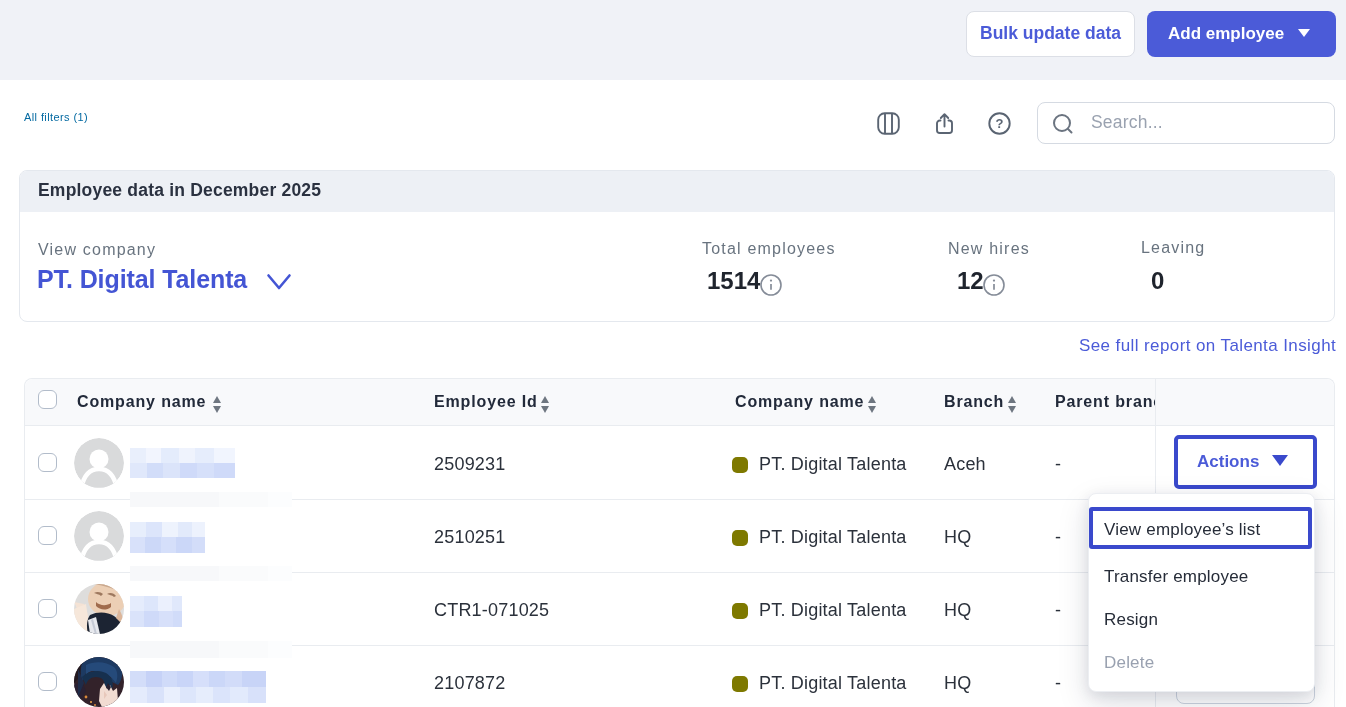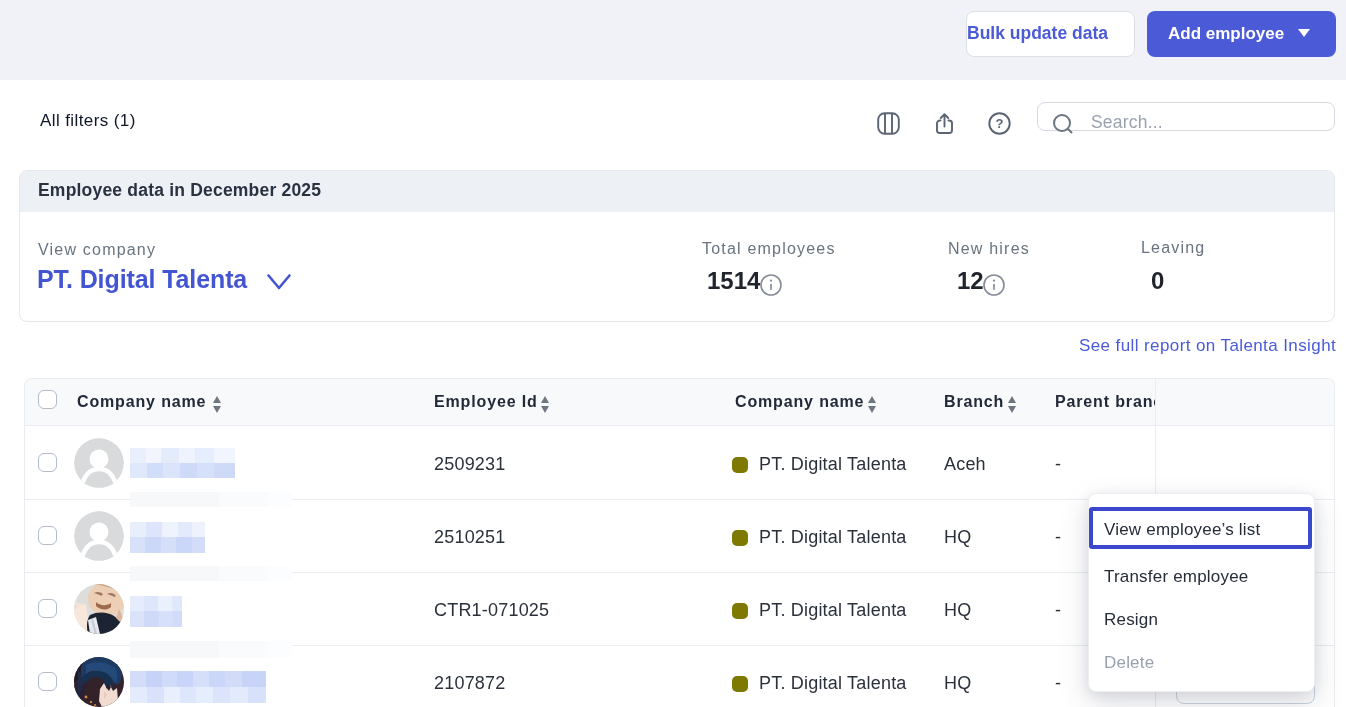--- a/index.html
+++ b/index.html
@@ -5,30 +5,30 @@
 * { margin:0; padding:0; box-sizing:border-box; }
 html,body { width:1346px; height:707px; overflow:hidden; background:#fff;
   font-family:"Liberation Sans", sans-serif; }
 #page { position:relative; width:1346px; height:707px; background:#fff; overflow:hidden; }
 .abs { position:absolute; line-height:1; white-space:pre; }
 
 
 #topbar { left:0; top:0; width:1346px; height:80px; background:#f0f2f7; }
 #title { left:18px; top:17px; font-size:28px; font-weight:700; color:#20242c; letter-spacing:0.5px; }
 #btn-bulk { left:966px; top:11px; width:169px; height:46px; background:#fff; border:1px solid #dcdfe6;
-  border-radius:8px; color:#4b5bd8; font-size:17.5px; font-weight:700; line-height:43px; }
+  border-radius:8px; color:#4b5bd8; font-size:17.5px; font-weight:700; text-align:center; line-height:43px; }
 #btn-add { left:1147px; top:11px; width:189px; height:46px; background:#4b5bd8; border-radius:8px;
   color:#fff; font-size:17px; font-weight:700; line-height:45px; padding-left:21px; }
 #btn-add .caret { display:inline-block; margin-left:14px; width:0; height:0;
   border-left:6.5px solid transparent; border-right:6.5px solid transparent; border-top:8px solid #fff;
   vertical-align:middle; margin-top:-4px; }
 
 
-#allfilters { left:40px; top:112px; font-size:17px; color:#0f172a; letter-spacing:0.4px; }
-#search { left:1037px; top:102px; width:298px; height:29px; border:1px solid #d5dae2; border-radius:8px; background:#fff; }
+#allfilters { left:24px; top:112px; font-size:11px; color:#0369a1; letter-spacing:0.4px; }
+#search { left:1037px; top:102px; width:298px; height:42px; border:1px solid #d5dae2; border-radius:8px; background:#fff; }
 #search .ph { position:absolute; left:53px; top:11px; font-size:17.5px; color:#9aa2b0; letter-spacing:0.2px; }
 
 
 #card { left:19px; top:170px; width:1316px; height:152px; border:1px solid #e4e8ee; border-radius:8px; background:#fff; }
 #card-head { left:20px; top:171px; width:1314px; height:41px; background:#edf0f5;
   border-radius:7px 7px 0 0; }
 #card-title { left:38px; top:182px; font-size:17.5px; font-weight:700; color:#2a3140; letter-spacing:0.2px; }
 .lbl { font-size:16px; color:#68737f; letter-spacing:1.2px; }
 .val { font-size:24px; font-weight:700; color:#1f242d;margin-left:7px; }
 #viewco { left:38px; top:242px; }
@@ -235,20 +235,21 @@
     background:repeating-linear-gradient(90deg,#e4ebfc 0 17px,#d9e2fa 17px 34px,#e9effd 34px 50px,#dde6fb 50px 66px,#e6edfc 66px 83px,#dbe4fb 83px 100px,#e2eafc 100px 118px,#d8e1fa 118px 136px)"></div>
 
   <div class="abs" style="left:130px; top:492px; width:162px; height:15px;
     background:linear-gradient(90deg,#f7f8fa 0 55%,#fafbfc 55% 85%,#fcfdfe 85% 100%)"></div>
   <div class="abs" style="left:130px; top:566px; width:162px; height:15px;
     background:linear-gradient(90deg,#f7f8fa 0 55%,#fafbfc 55% 85%,#fcfdfe 85% 100%)"></div>
   <div class="abs" style="left:130px; top:641px; width:162px; height:17px;
     background:linear-gradient(90deg,#f7f8fa 0 55%,#fafbfc 55% 85%,#fcfdfe 85% 100%)"></div>
 
   <div class="abs" id="actbtn4"></div>
+  <div class="abs" id="actbtn1">Actions<span class="actcaret"></span></div>
 
   <div class="abs" id="menu"></div>
   <div class="abs" id="mi1box"></div>
   <div class="abs mi" style="top:521px">View employee’s list</div>
   <div class="abs mi" style="top:568px">Transfer employee</div>
   <div class="abs mi" style="top:611px">Resign</div>
   <div class="abs mi" style="top:654px; color:#99a1b0">Delete</div>
 </div>
 
 </body></html>

